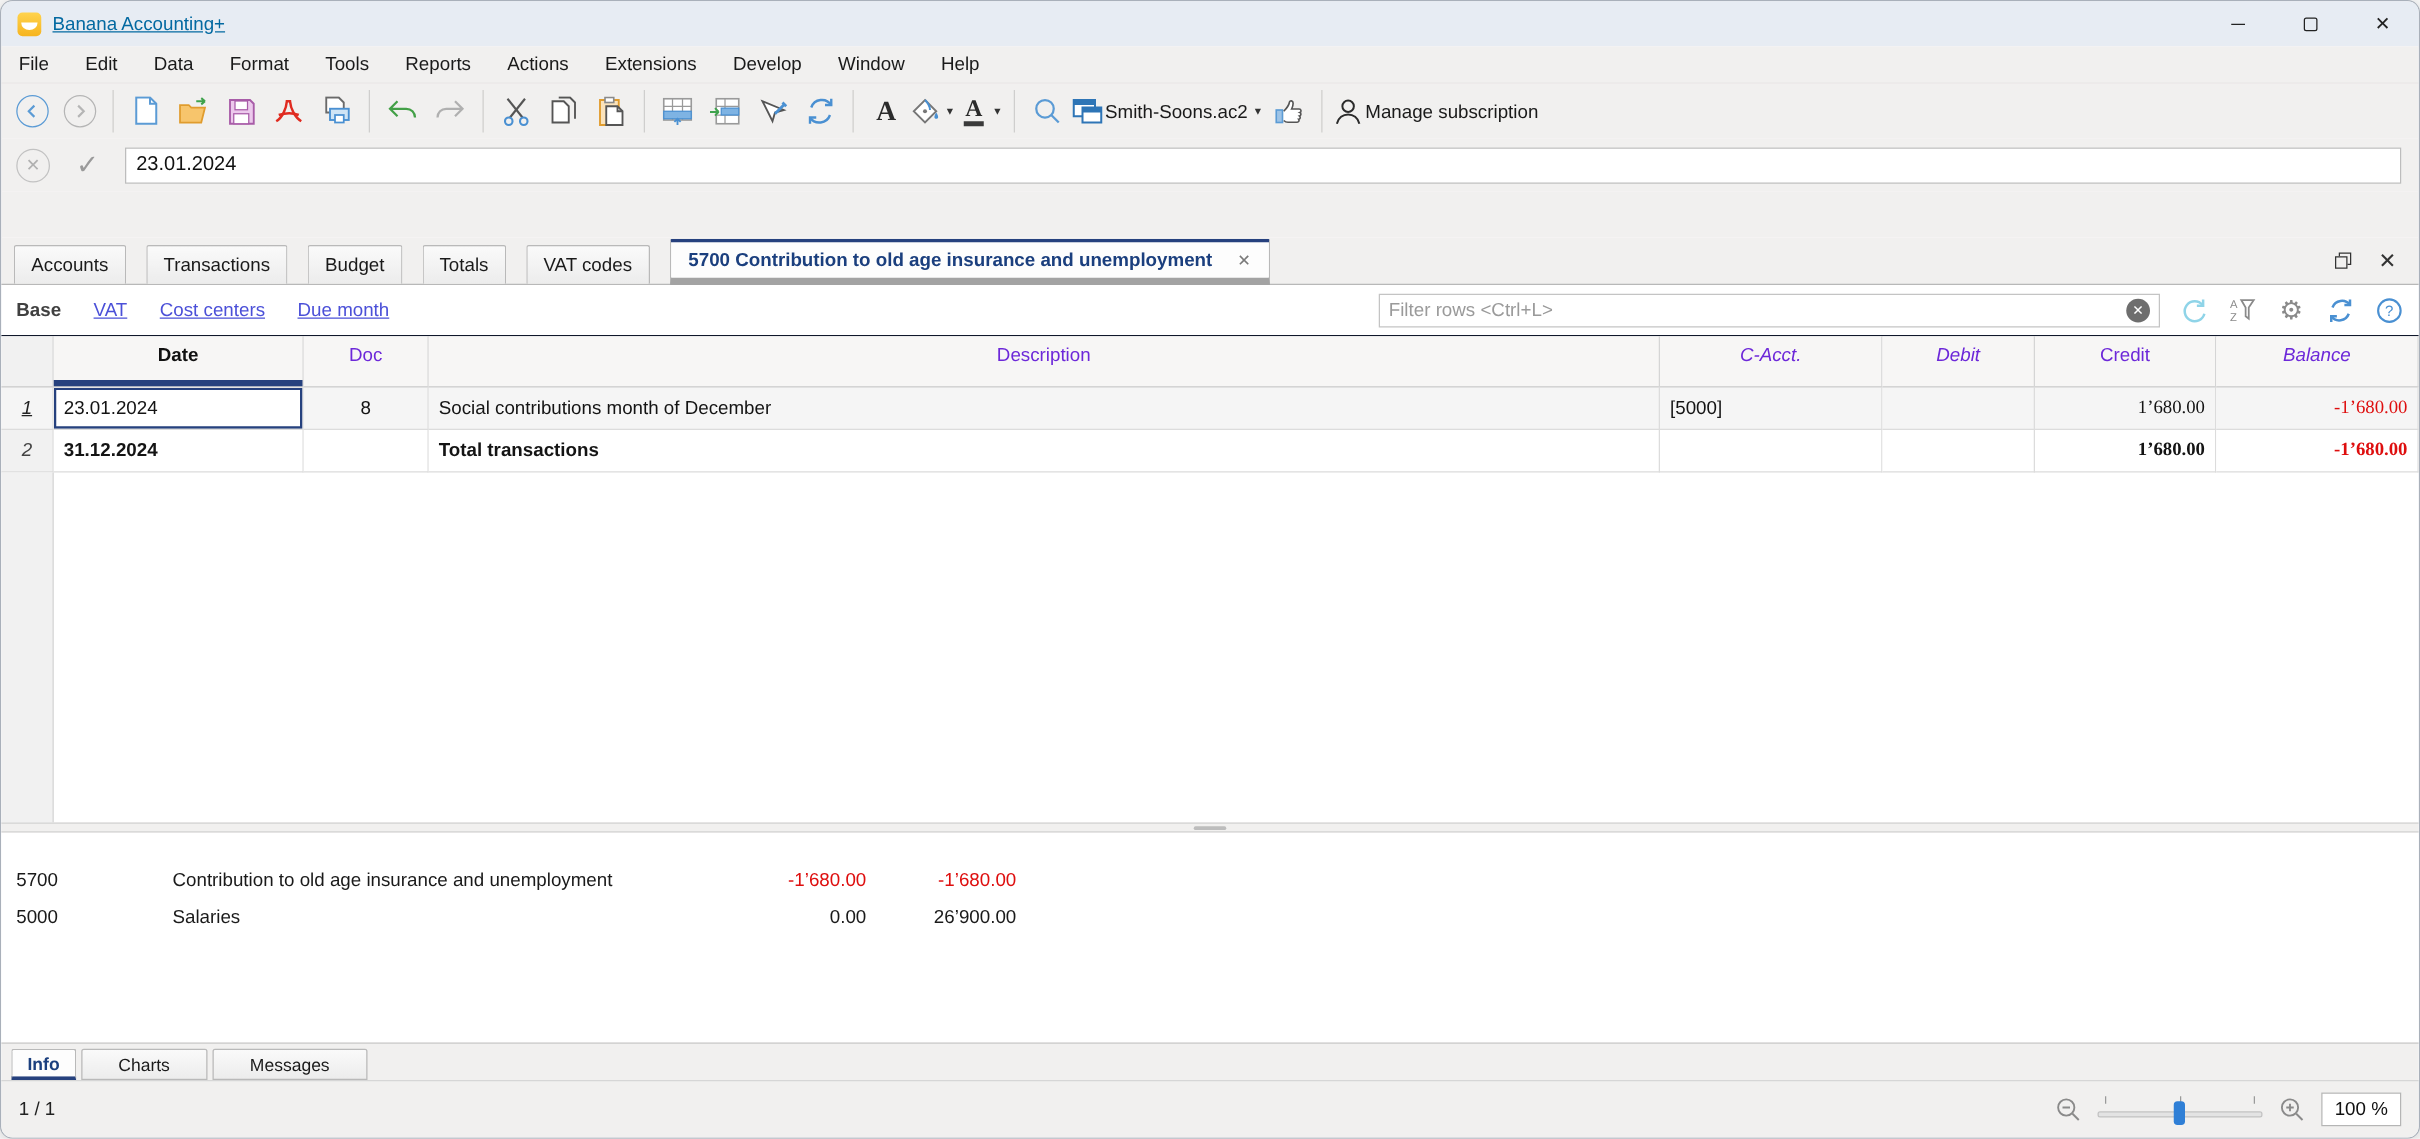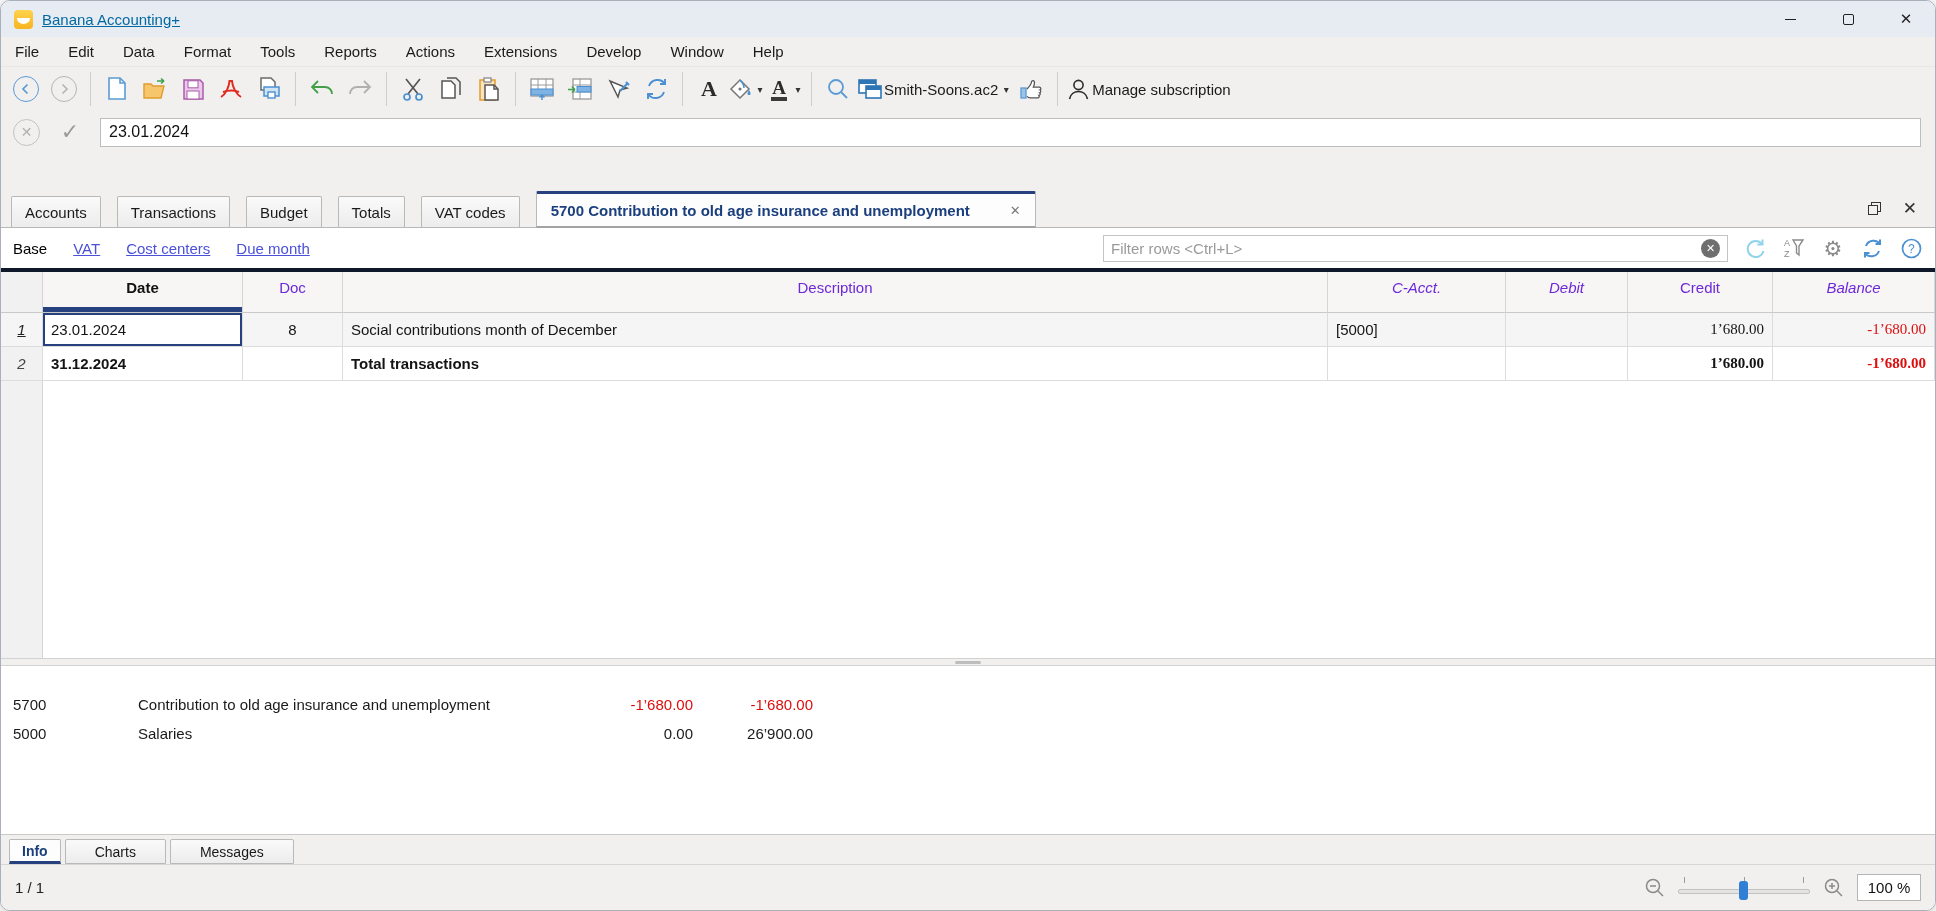--- a/index.html
+++ b/index.html
@@ -42,41 +42,41 @@
   .fx-cancel{ width:27px; height:27px; border-radius:50%; border:1.6px solid #c2c2c2; color:#b0b0b0; display:flex; align-items:center; justify-content:center; font-size:14px;}
   .fx-ok{ color:#9a9a9a; font-size:22px; width:40px; text-align:center;}
   .fx-input{ flex:1; height:29px; border:1px solid #bdbdbd; background:#fff; font-size:16px; font-family:"Liberation Sans",sans-serif; padding:0 8px; color:#111;}
   
   .midgap{ height:37px; background:#f1f0ef; flex:none;}
   .tabbar{ height:38px; background:#f1f0ef; display:flex; align-items:flex-end; padding:0 10px; border-bottom:1px solid #b8b8b8; flex:none;}
   .tab{ height:31px; display:flex; align-items:center; padding:0 13px; font-size:15px; color:#1a1a1a;
     background:linear-gradient(180deg,#fafafa,#ececec); border:1px solid #b9b9b9; border-bottom:none;
     border-radius:2px 2px 0 0; margin-right:16px; cursor:default;}
   .tab.active{ height:37px; background:#fdfdfd; border-top:3px solid #26417e; color:#1b3f7e; font-weight:bold;
-    margin-bottom:-1px; border-bottom:2px solid #a3a3a3; padding:12px 14px;gap:20px;}
+    margin-bottom:-1px; border-bottom:6px solid #a3a3a3; padding:12px 14px;}
   .tab-close{ color:#7a7a7a; font-size:13px; font-weight:normal; margin-left:20px; cursor:default;}
   .tabbar-right{ margin-left:auto; display:flex; align-items:center; gap:22px; padding:0 8px 8px 0;}
   .restore-glyph{ position:relative; width:13px; height:13px; display:block;}
   .restore-glyph i{ position:absolute; width:10px; height:10px; border:1.3px solid #333; background:#f1f0ef; display:block;}
   .restore-glyph i.b{ left:3px; top:0;} .restore-glyph i.f{ left:0; top:3px;}
   .tabbar-x{ font-size:17px; color:#333;}
   
   .panel{ flex:1; background:#fff; display:flex; flex-direction:column; min-height:0;}
   .subnav{ height:40px; display:flex; align-items:center; padding:0 12px; gap:26px; font-size:15px; flex:none;}
-  .subnav .base{ font-weight:normal; color:#000000;}
+  .subnav .base{ font-weight:bold; color:#404040;}
   .subnav a{ color:#4b50d8; text-decoration:underline; cursor:default;}
   .filterwrap{ margin-left:auto; display:flex; align-items:center; gap:15px;}
   .filterbox{ width:625px; height:27px; border:1px solid #c4c4c4; background:#fff; display:flex; align-items:center; padding:0 7px;}
   .filterbox input{ flex:1; border:none; outline:none; font-size:15px; font-family:"Liberation Sans",sans-serif; color:#333;}
   .filterbox input::placeholder{ color:#9a9a9a;}
   .clear-ic{ width:19px; height:19px; border-radius:50%; background:#6e6e6e; color:#fff; font-size:11px; display:flex; align-items:center;justify-content:center; flex:none;}
   .subnav-ic{ display:flex; align-items:center; justify-content:center; width:24px; height:24px;}
   .gear-ic{ font-size:21px; color:#8a8a8a; line-height:1;}
   
-  .tablewrap{ height:390px; display:flex; flex-direction:column; border-top:4px solid #0f172a; flex:none;}
+  .tablewrap{ height:390px; display:flex; flex-direction:column; border-top:1px solid #0f172a; flex:none;}
   .grid-row{ display:grid; grid-template-columns:42px 200px 100px 1fr 178px 122px 145px 162px; flex:none;}
   .hcell{ background:#f7f6f5; border-right:1px solid #d5d5d5; border-bottom:1px solid #c9c9c9;
     height:41px; display:flex; align-items:flex-start; justify-content:center; padding-top:7px;
     font-size:15px; color:#6d28d9; position:relative; cursor:default;}
   .hcell.it{ font-style:italic;}
   .hcell.sel{ color:#111; font-weight:bold;}
   .hcell.sel::after{ content:""; position:absolute; left:0; right:0; bottom:0; height:5px; background:#26417e;}
   .cell{ height:34px; border-right:1px solid #dcdcdc; border-bottom:1px solid #dcdcdc; display:flex; align-items:center;
     padding:0 8px; font-size:15px; color:#141414; background:#fff; cursor:default; overflow:hidden; white-space:nowrap;}
   .r1 .cell{ background:#f5f5f5;}

